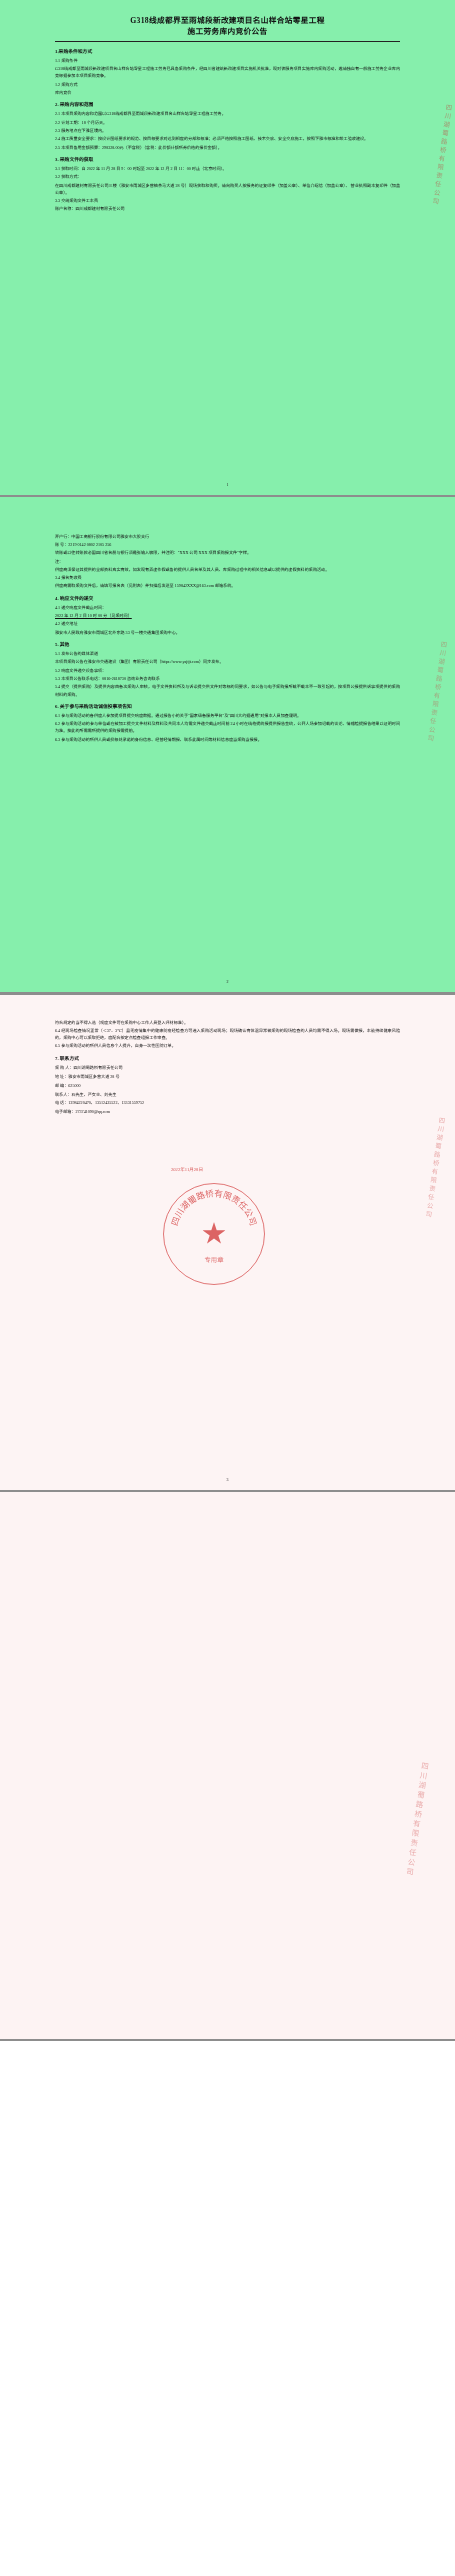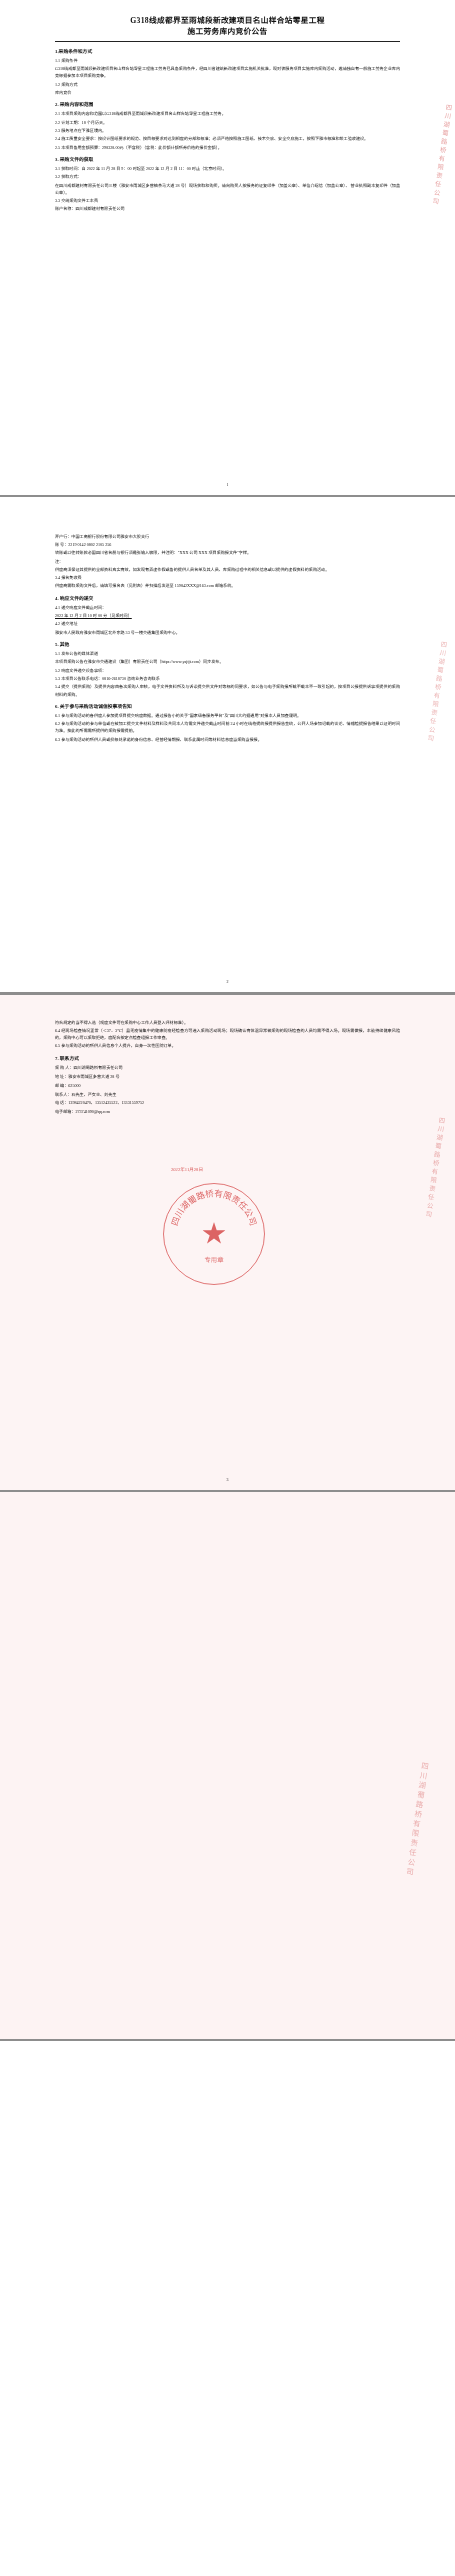--- a/index.html
+++ b/index.html
@@ -14,21 +14,21 @@
     -webkit-font-smoothing: antialiased;
   }
   .doc {
     width: 455px;
     margin: 0 auto;
     background: #8d8d8d;
   }
   .page {
     position: relative;
     width: 455px;
-    background: #ffffff;
+    background: #86efac;
     overflow: hidden;
     box-sizing: border-box;
   }
   .page.p1 { height: 495px; padding: 15px 55px 0 55px; }
   .page.p2 { height: 495px; padding: 32px 55px 0 55px; }
   .page.p3 { height: 495px; padding: 23px 55px 0 55px; background:#fdf4f4;}
   .page.p4 { height: 547px; background: #fdf3f3; }
   .page.p5 { height: 544px; background: #ffffff; }
 
   .gap { height: 2.3px; background: #8d8d8d; }

